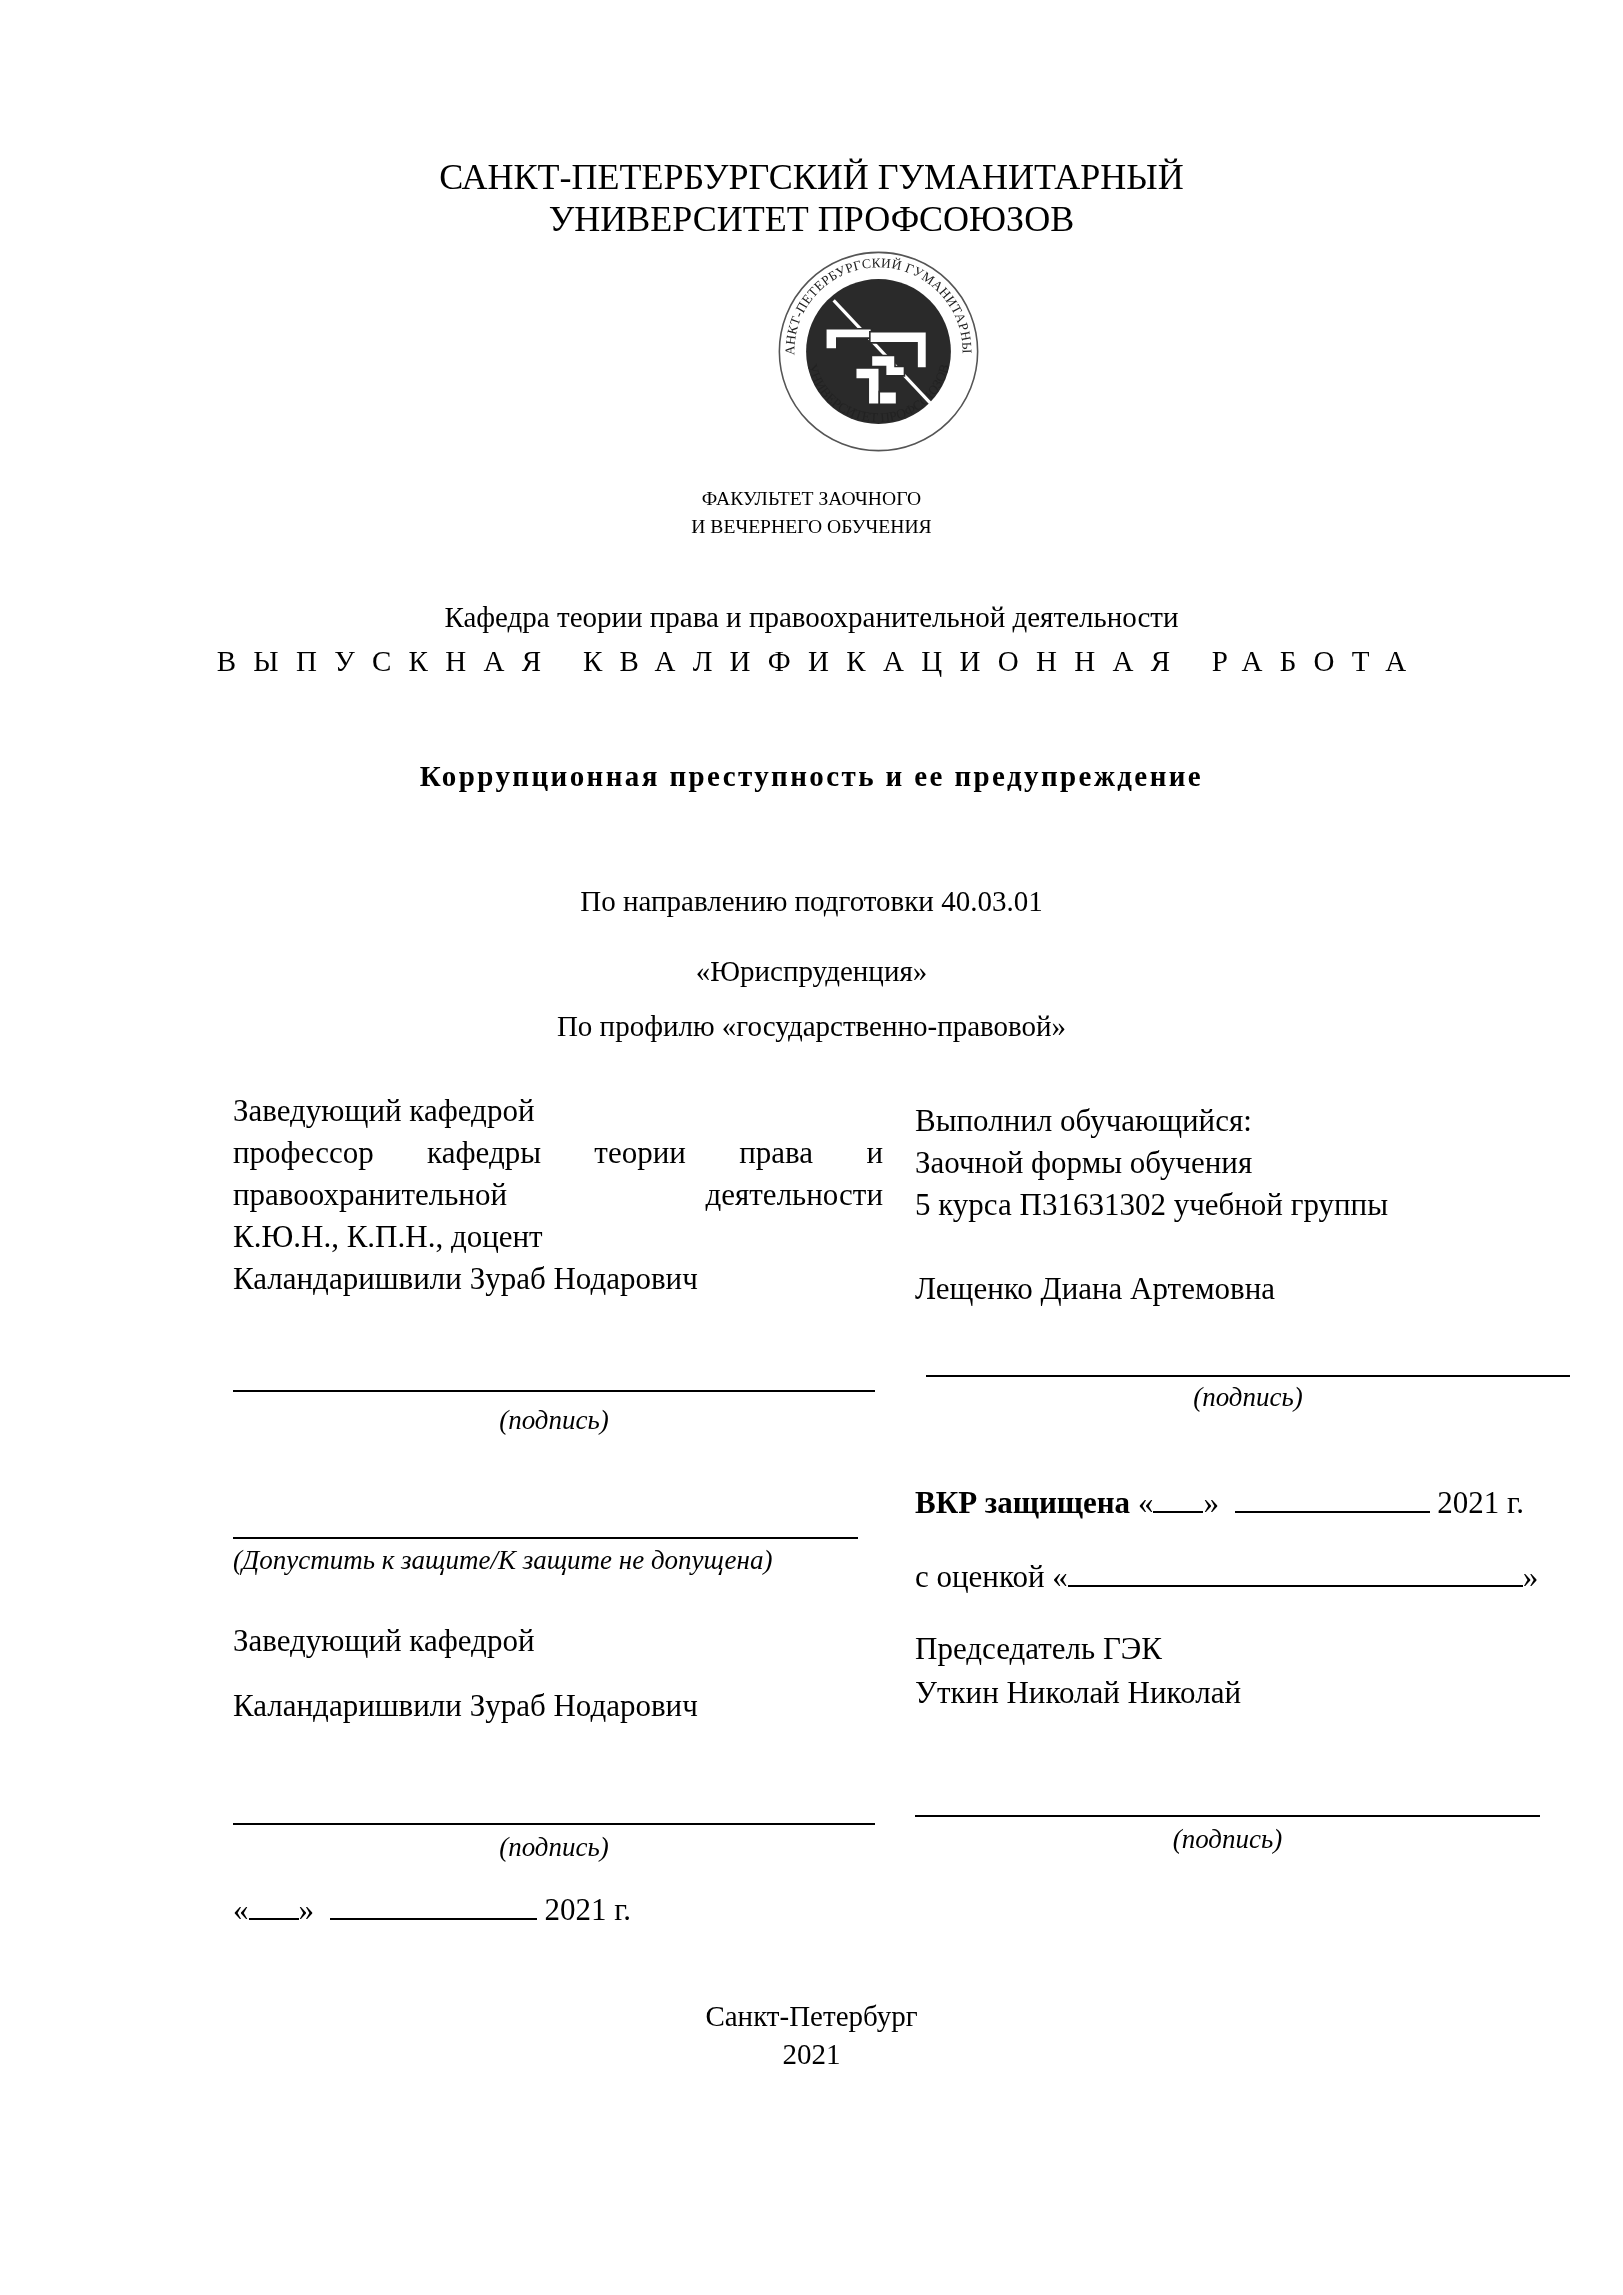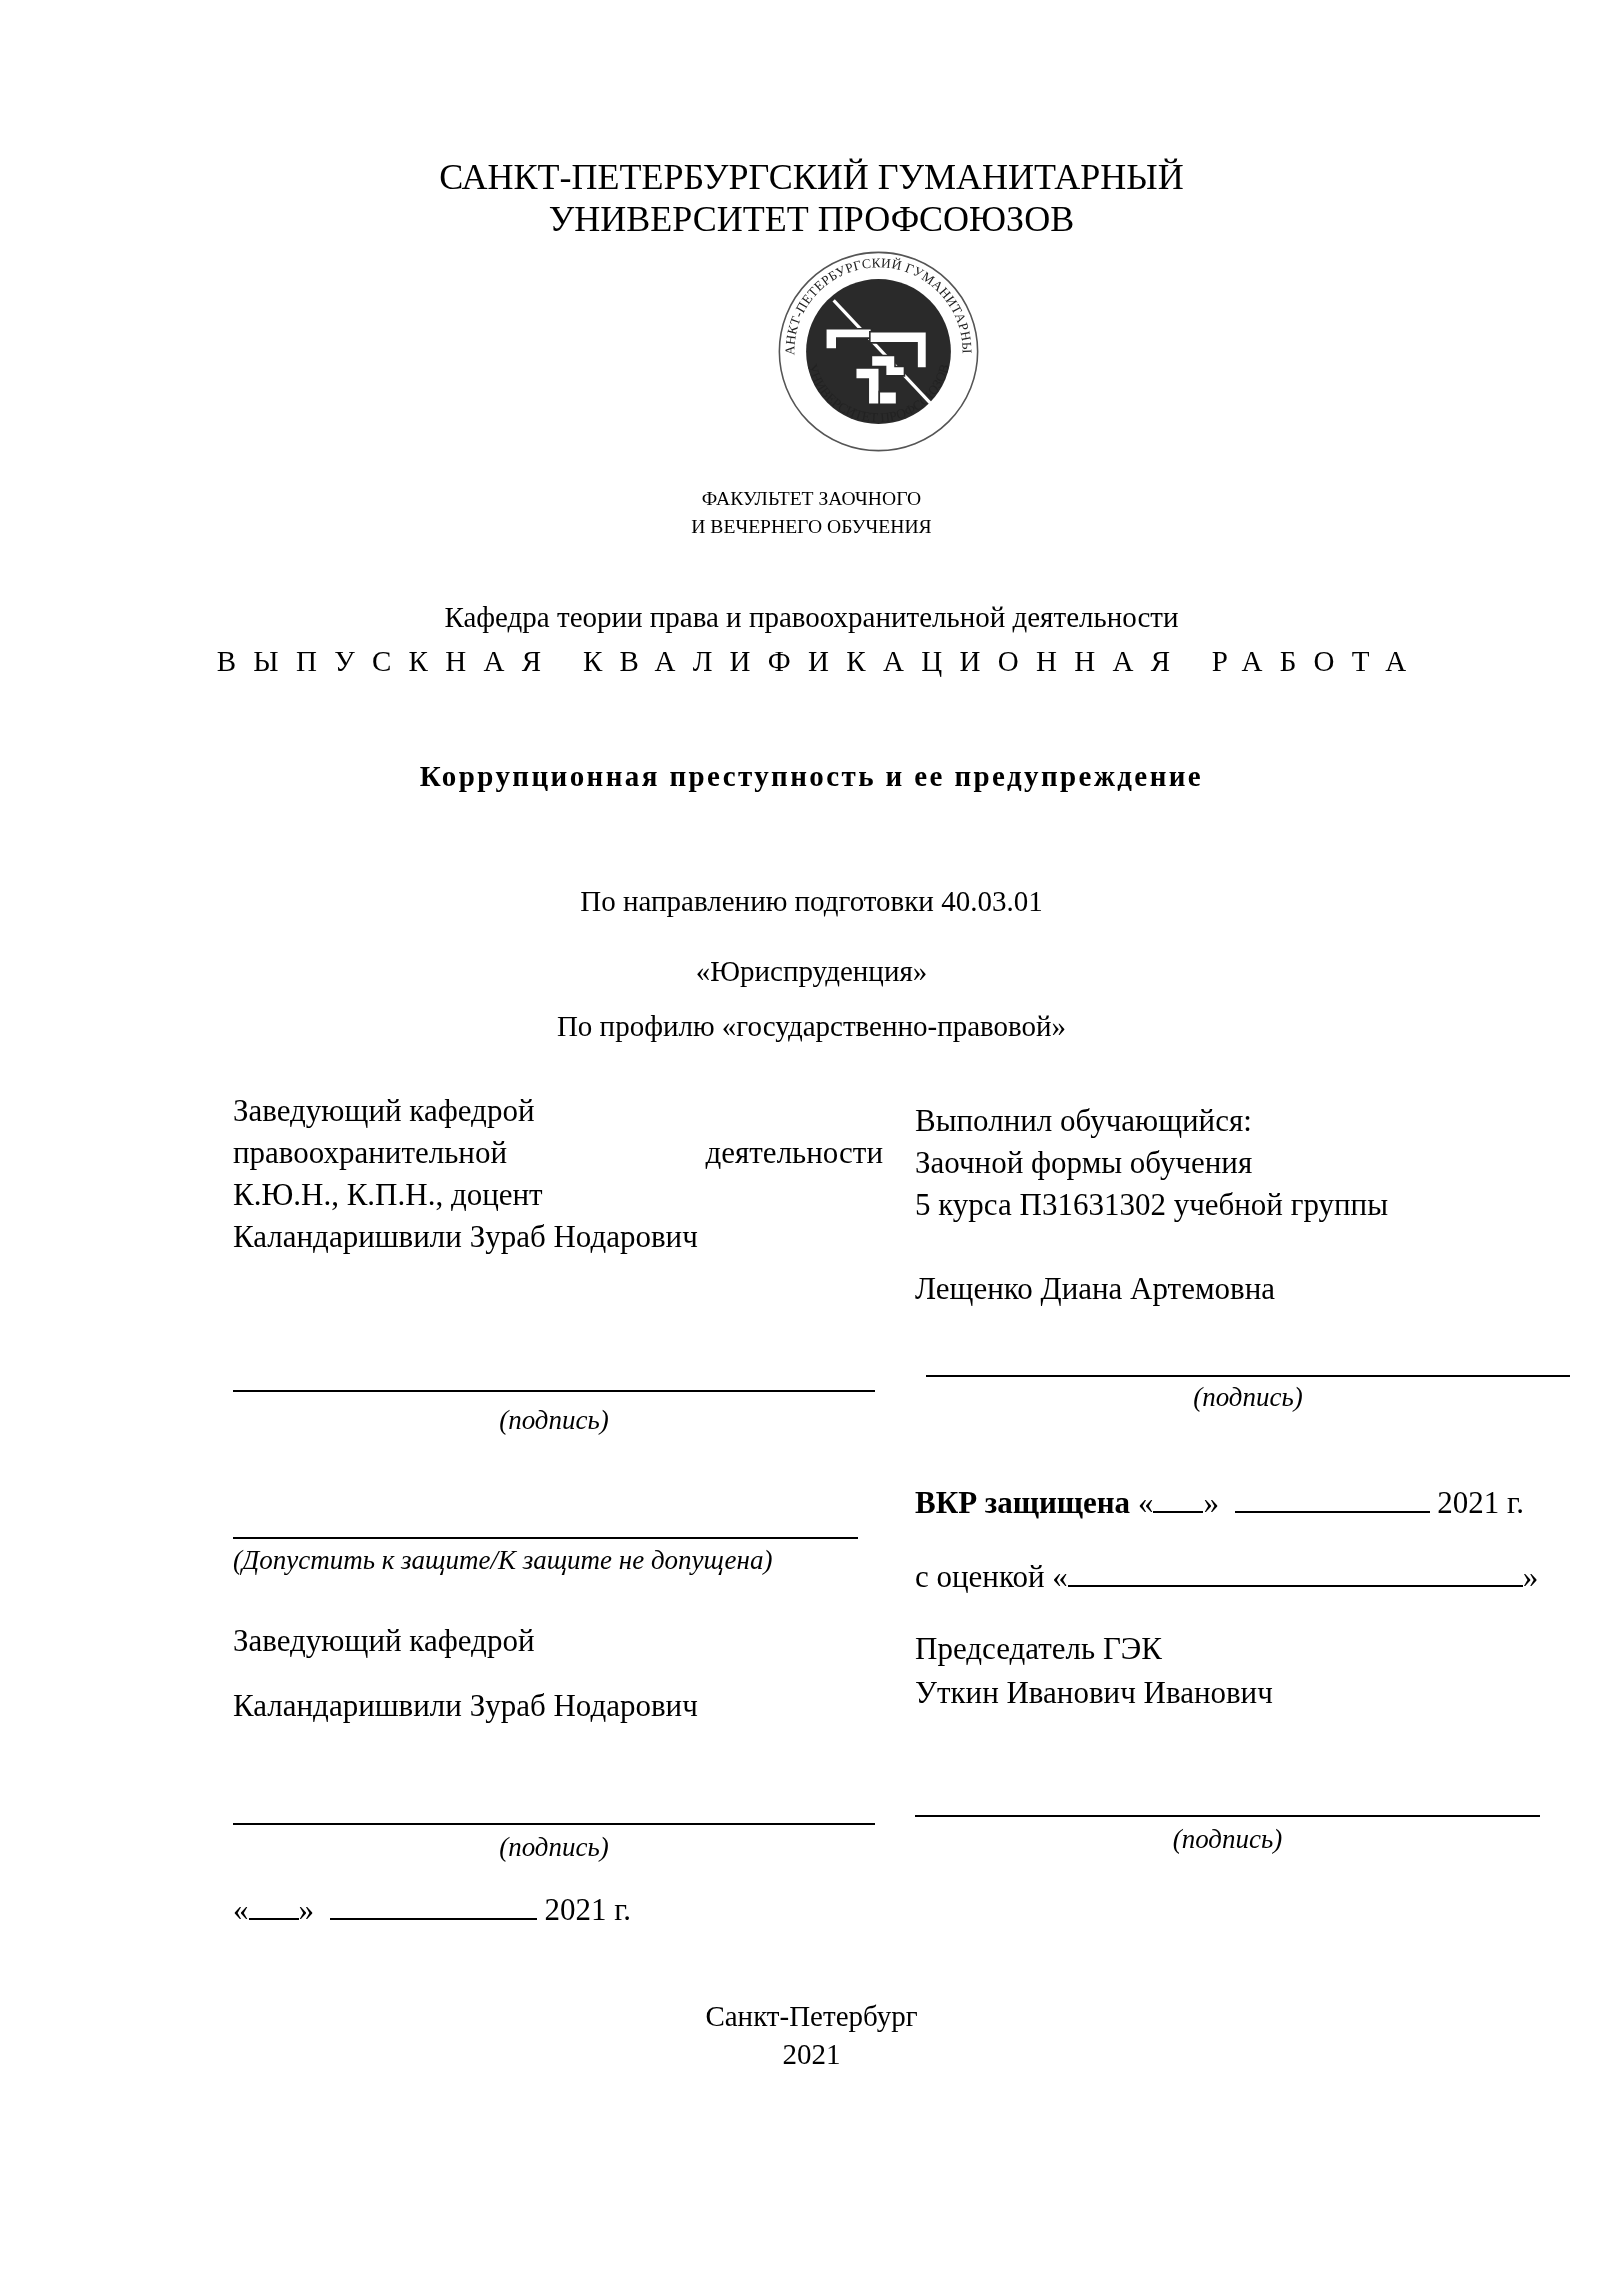--- a/index.html
+++ b/index.html
@@ -63,20 +63,21 @@
 <div class="abs center vkr" style="top:645px; padding-left:17.3px; box-sizing:border-box;">ВЫПУСКНАЯ КВАЛИФИКАЦИОННАЯ РАБОТА</div>
 
 <div class="abs center topic" style="top:760px;">Коррупционная преступность и ее предупреждение</div>
 
 <div class="abs center std" style="top:885px;">По направлению подготовки 40.03.01</div>
 <div class="abs center std" style="top:955px;">«Юриспруденция»</div>
 <div class="abs center std" style="top:1010px;">По профилю «государственно-правовой»</div>
 
 <div class="abs col lcol" style="top:1090px;">
   <div>Заведующий кафедрой</div>
+  <div class="justify">профессор кафедры теории права и</div>
   <div style="display:flex; justify-content:space-between;">
     <span>правоохранительной</span>
     <span>деятельности</span>
   </div>
   <div>К.Ю.Н., К.П.Н., доцент</div>
   <div>Каландаришвили Зураб Нодарович</div>
 </div>
 
 <div class="sig-line" style="left:233px; width:642px; top:1390px;"></div>
 <div class="abs caption" style="left:233px; width:642px; top:1405px;">(подпись)</div>
@@ -112,20 +113,20 @@
   <span>«</span><span class="blank" style="width:50px;"></span><span>»</span>
   <span class="blank" style="width:195px; margin-left:7.9px;"></span>
   <span>2021 г.</span>
 </div>
 
 <div class="abs col" style="left:915px; top:1556px;">
   <span>с оценкой «</span><span class="blank" style="width:455px;"></span><span>»</span>
 </div>
 
 <div class="abs col" style="left:915px; top:1628px;">Председатель ГЭК</div>
-<div class="abs col" style="left:915px; top:1672px;">Уткин Иванович Иванович</div>
+<div class="abs col" style="left:915px; top:1672px;">Уткин Николай Николай</div>
 
 <div class="sig-line" style="left:915px; width:625px; top:1815px;"></div>
 <div class="abs caption" style="left:915px; width:625px; top:1824px;">(подпись)</div>
 
 <div class="abs center std" style="top:2000px;">Санкт-Петербург</div>
 <div class="abs center std" style="top:2038px;">2021</div>
 
 
 </body></html>

